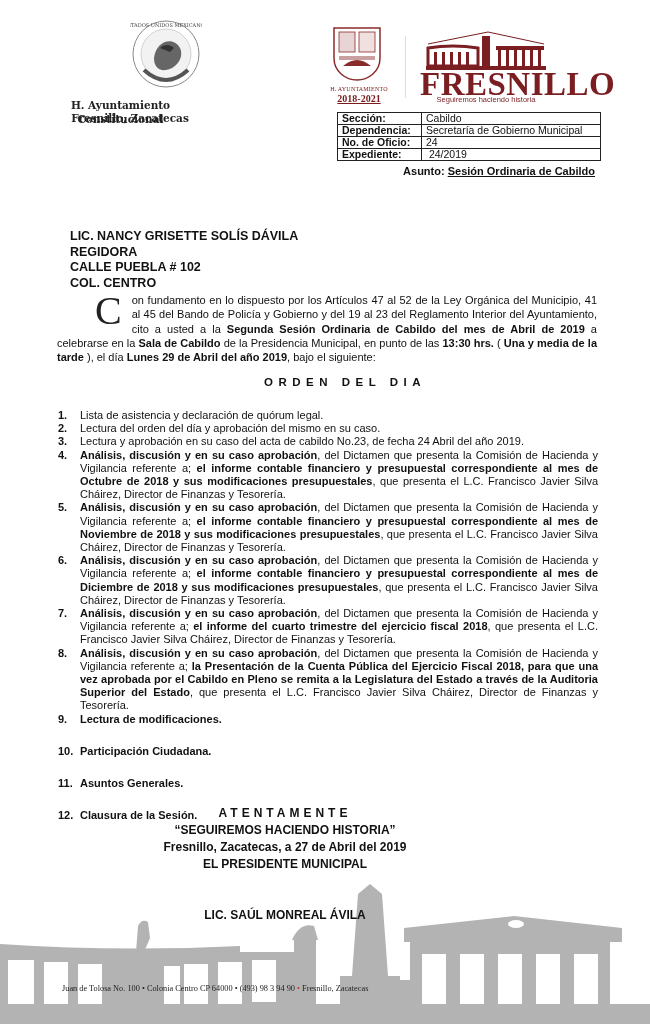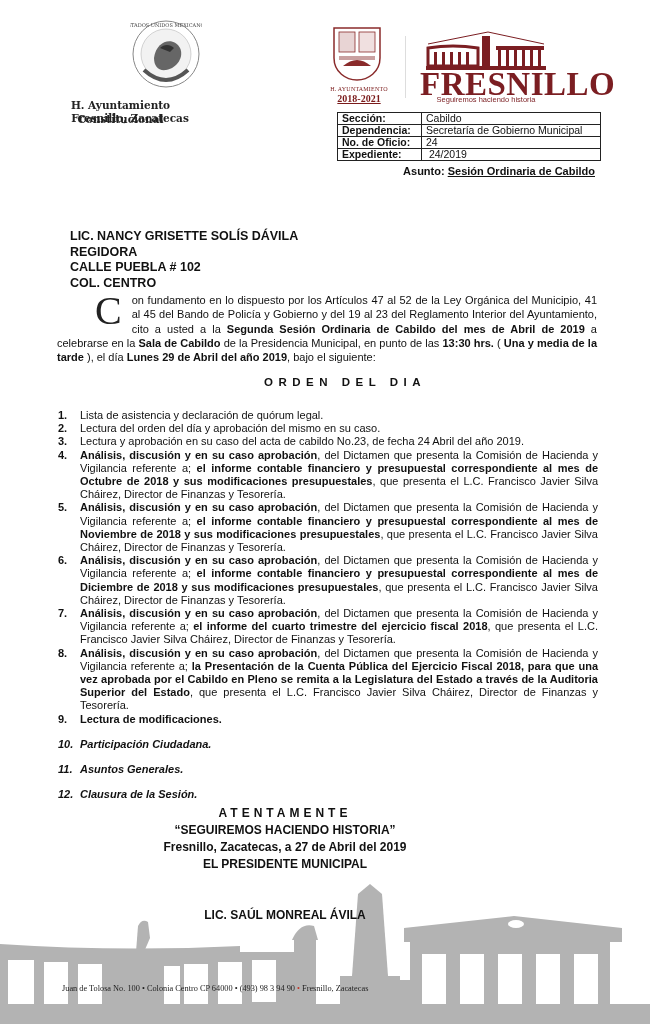--- a/index.html
+++ b/index.html
@@ -36,21 +36,21 @@
   
   #intro { left:57px; top:293px; width:540px; font-size:11px; line-height:14.3px; text-align:justify; }
   #dropcap { float:left; font-family:"Liberation Serif", serif; font-size:40px; line-height:32px; margin:2px 10px 0 38px; color:#222; }
 
   
   #orden-title { left:0; top:376px; width:650px; text-align:center; font-weight:bold; font-size:11.5px; letter-spacing:5.5px; padding-left:20px; }
   #agenda { left:58px; top:409px; width:540px; font-size:11px; line-height:13.2px; margin:0; padding:0; list-style:none; }
   #agenda li { position:relative; padding-left:22px; text-align:justify; }
   #agenda li .num { position:absolute; left:0; top:0; font-weight:bold; }
   #agenda li.bold { font-weight:bold; }
-  #agenda li.gap { margin-top:12px;font-style:italic; }
+  #agenda li.gap { margin-top:19px; }
   b { font-weight:bold; }
 
   
   .closing { left:0; width:550px; text-align:center; font-weight:bold; font-size:12px; padding-left:20px; box-sizing:border-box; }
   #atentamente { top:806px; letter-spacing:4px; }
   #slogan { top:823px; }
   #place-date { top:840px; }
   #president-title { top:857px; }
   #signer { top:908px; z-index:2; }
 

